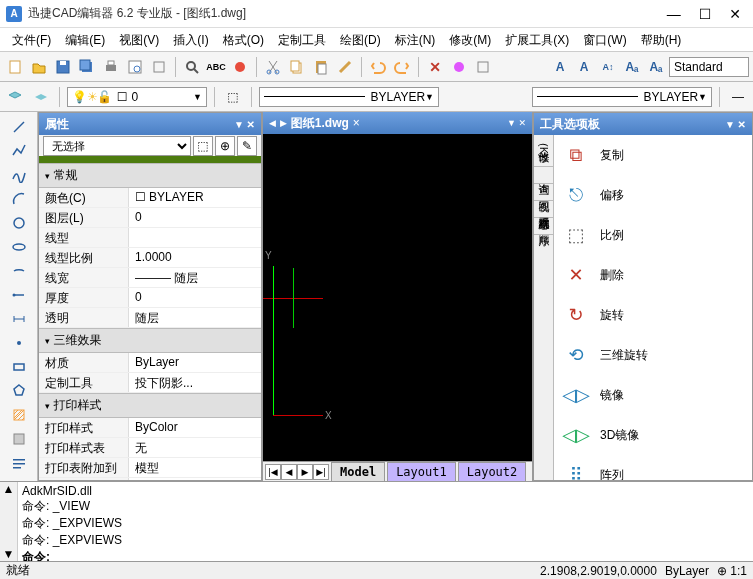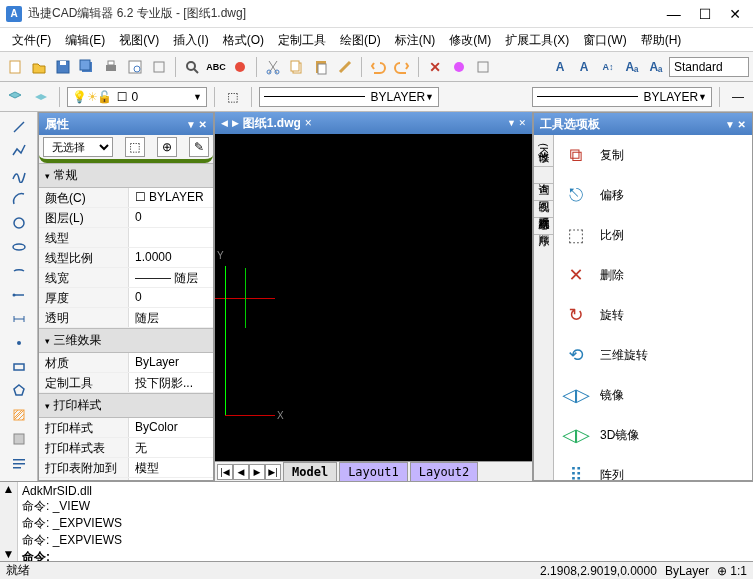--- a/index.html
+++ b/index.html
@@ -16,22 +16,22 @@
 .tb-sep { width:1px; height:20px; background:#bbb; margin:0 3px; }
 .toolbar2 { height:30px; background:#f5f5f5; border-bottom:1px solid #bbb; display:flex; align-items:center; padding:0 4px; gap:4px; }
 .combo { height:20px; border:1px solid #999; background:#fff; display:flex; align-items:center; padding:0 4px; font-size:11px; }
 .combo .dd { margin-left:auto; font-size:9px; }
 .main { display:flex; height:calc(579px - 28px - 24px - 30px - 30px - 80px - 18px); }
 .left-tools { width:38px; background:#f5f5f5; border-right:1px solid #bbb; display:flex; flex-direction:column; align-items:center; padding-top:4px; gap:2px; }
 .lt-btn { width:22px; height:22px; display:flex; align-items:center; justify-content:center; cursor:pointer; }
 .panel { background:#f0f0f0; border:1px solid #999; display:flex; flex-direction:column; }
 .panel-hdr { height:22px; background:linear-gradient(#6ea0e0,#4a7fc4); color:#fff; display:flex; align-items:center; padding:0 6px; font-weight:bold; }
 .panel-hdr .close { margin-left:auto; cursor:pointer; font-size:10px; }
-.prop-panel { width:176px;justify-content:center; }
-.prop-top { height:28px; display:flex; align-items:center; padding:0 4px; gap:12px; border-bottom:4px solid #4d7c0f; background:#f5f5f5;border-radius:8px; }
+.prop-panel { width:224px;justify-content:center; }
+.prop-top { height:28px; display:flex; align-items:center; padding:0 4px; gap:2px; border-bottom:7px solid #4d7c0f; background:#f5f5f5; }
 .prop-select { flex:1; height:20px; border:1px solid #999; background:#fff; padding:0 4px; font-size:11px; }
 .prop-icon { width:20px; height:20px; display:flex; align-items:center; justify-content:center; cursor:pointer; border:1px solid #999; background:#fff; }
 .prop-body { flex:1; overflow-y:auto; background:#fff; }
 .prop-grp { background:#e0e0e0; padding:3px 6px; border-top:1px solid #bbb; border-bottom:1px solid #bbb; display:flex; align-items:center; }
 .prop-grp .arrow { margin-right:4px; font-size:9px; }
 .prop-row { display:flex; border-bottom:1px solid #eee; height:20px; }
 .prop-row .k { width:90px; padding:2px 6px; background:#f5f5f5; border-right:1px solid #ddd; }
 .prop-row .v { flex:1; padding:2px 6px; background:#fff; }
 .center { flex:1; display:flex; flex-direction:column; border-left:1px solid #999; border-right:1px solid #999; }
 .doc-tab { height:22px; background:linear-gradient(#6ea0e0,#4a7fc4); display:flex; align-items:center; padding:0 6px; color:#fff; gap:4px; }

